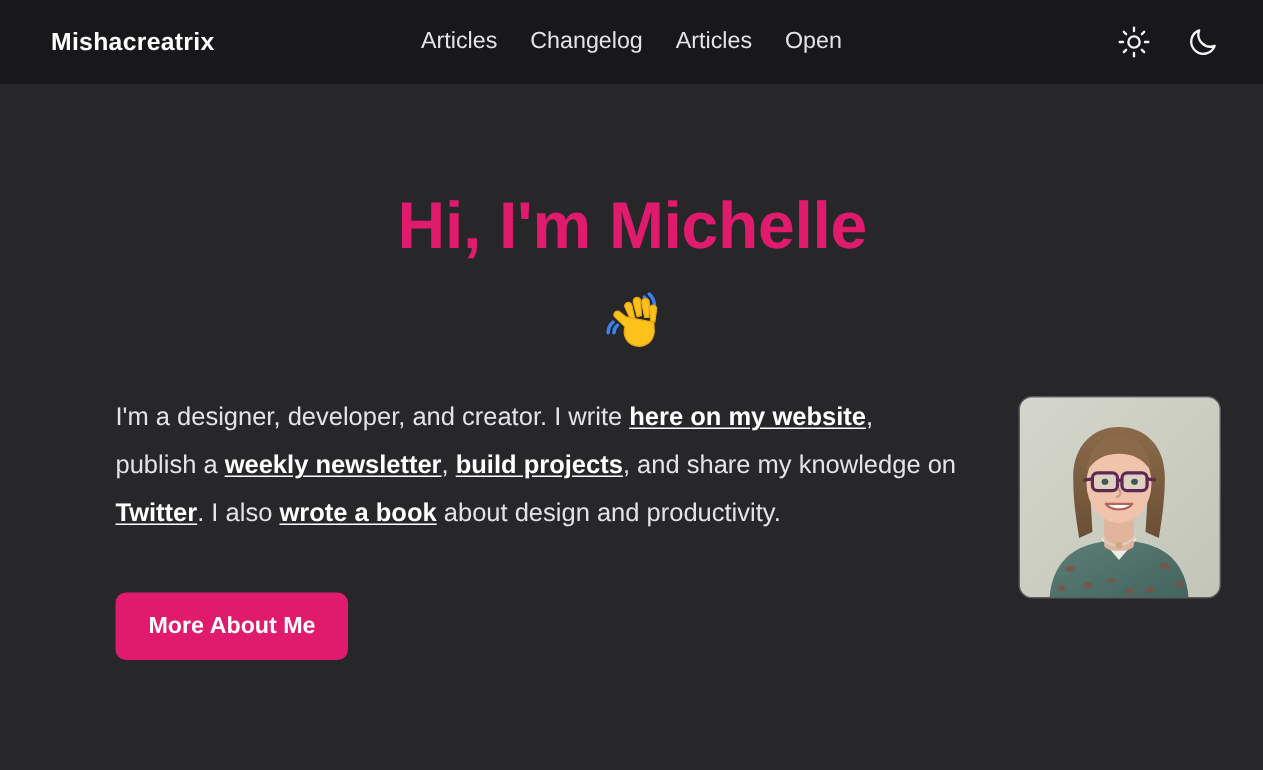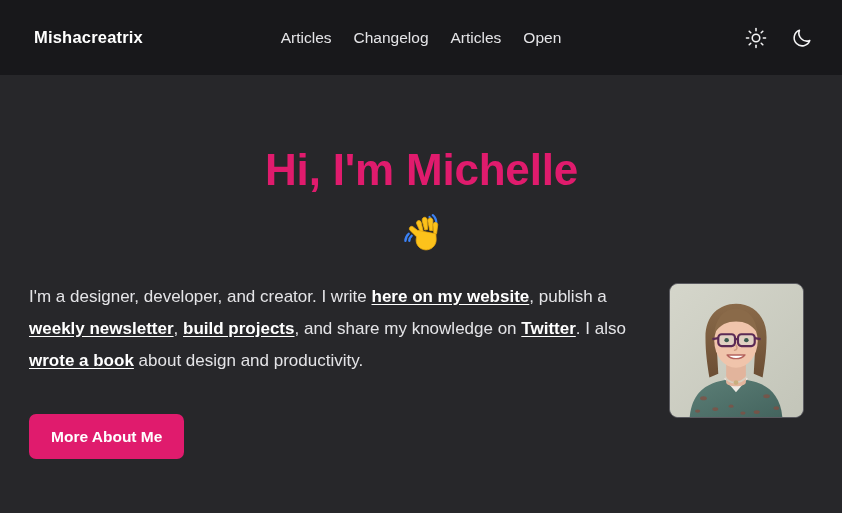--- a/index.html
+++ b/index.html
@@ -11,21 +11,21 @@
   }
 
   body {
     background: #27272a;
     font-family: "Liberation Sans", sans-serif;
     color: #e8e8ea;
   }
 
   
   .site-header {
-    height: 75px;
+    height: 56px;
     background: #18181b;
     display: flex;
     align-items: center;
     padding: 0 28px 0 34px;
     position: relative;
   }
 
   .logo {
     font-size: 16.5px;
     font-weight: bold;
@@ -99,20 +99,21 @@
     width: 46px;
     height: 46px;
     display: block;
     flex: none;
   }
 
   .hero-row {
     display: flex;
     align-items: flex-start;
     gap: 40px;
+    margin-left: 48px;
   }
 
   .hero-copy {
     flex: 1 1 auto;
     max-width: 600px;
   }
 
   .intro-paragraph {
     font-size: 17px;
     line-height: 32px;

